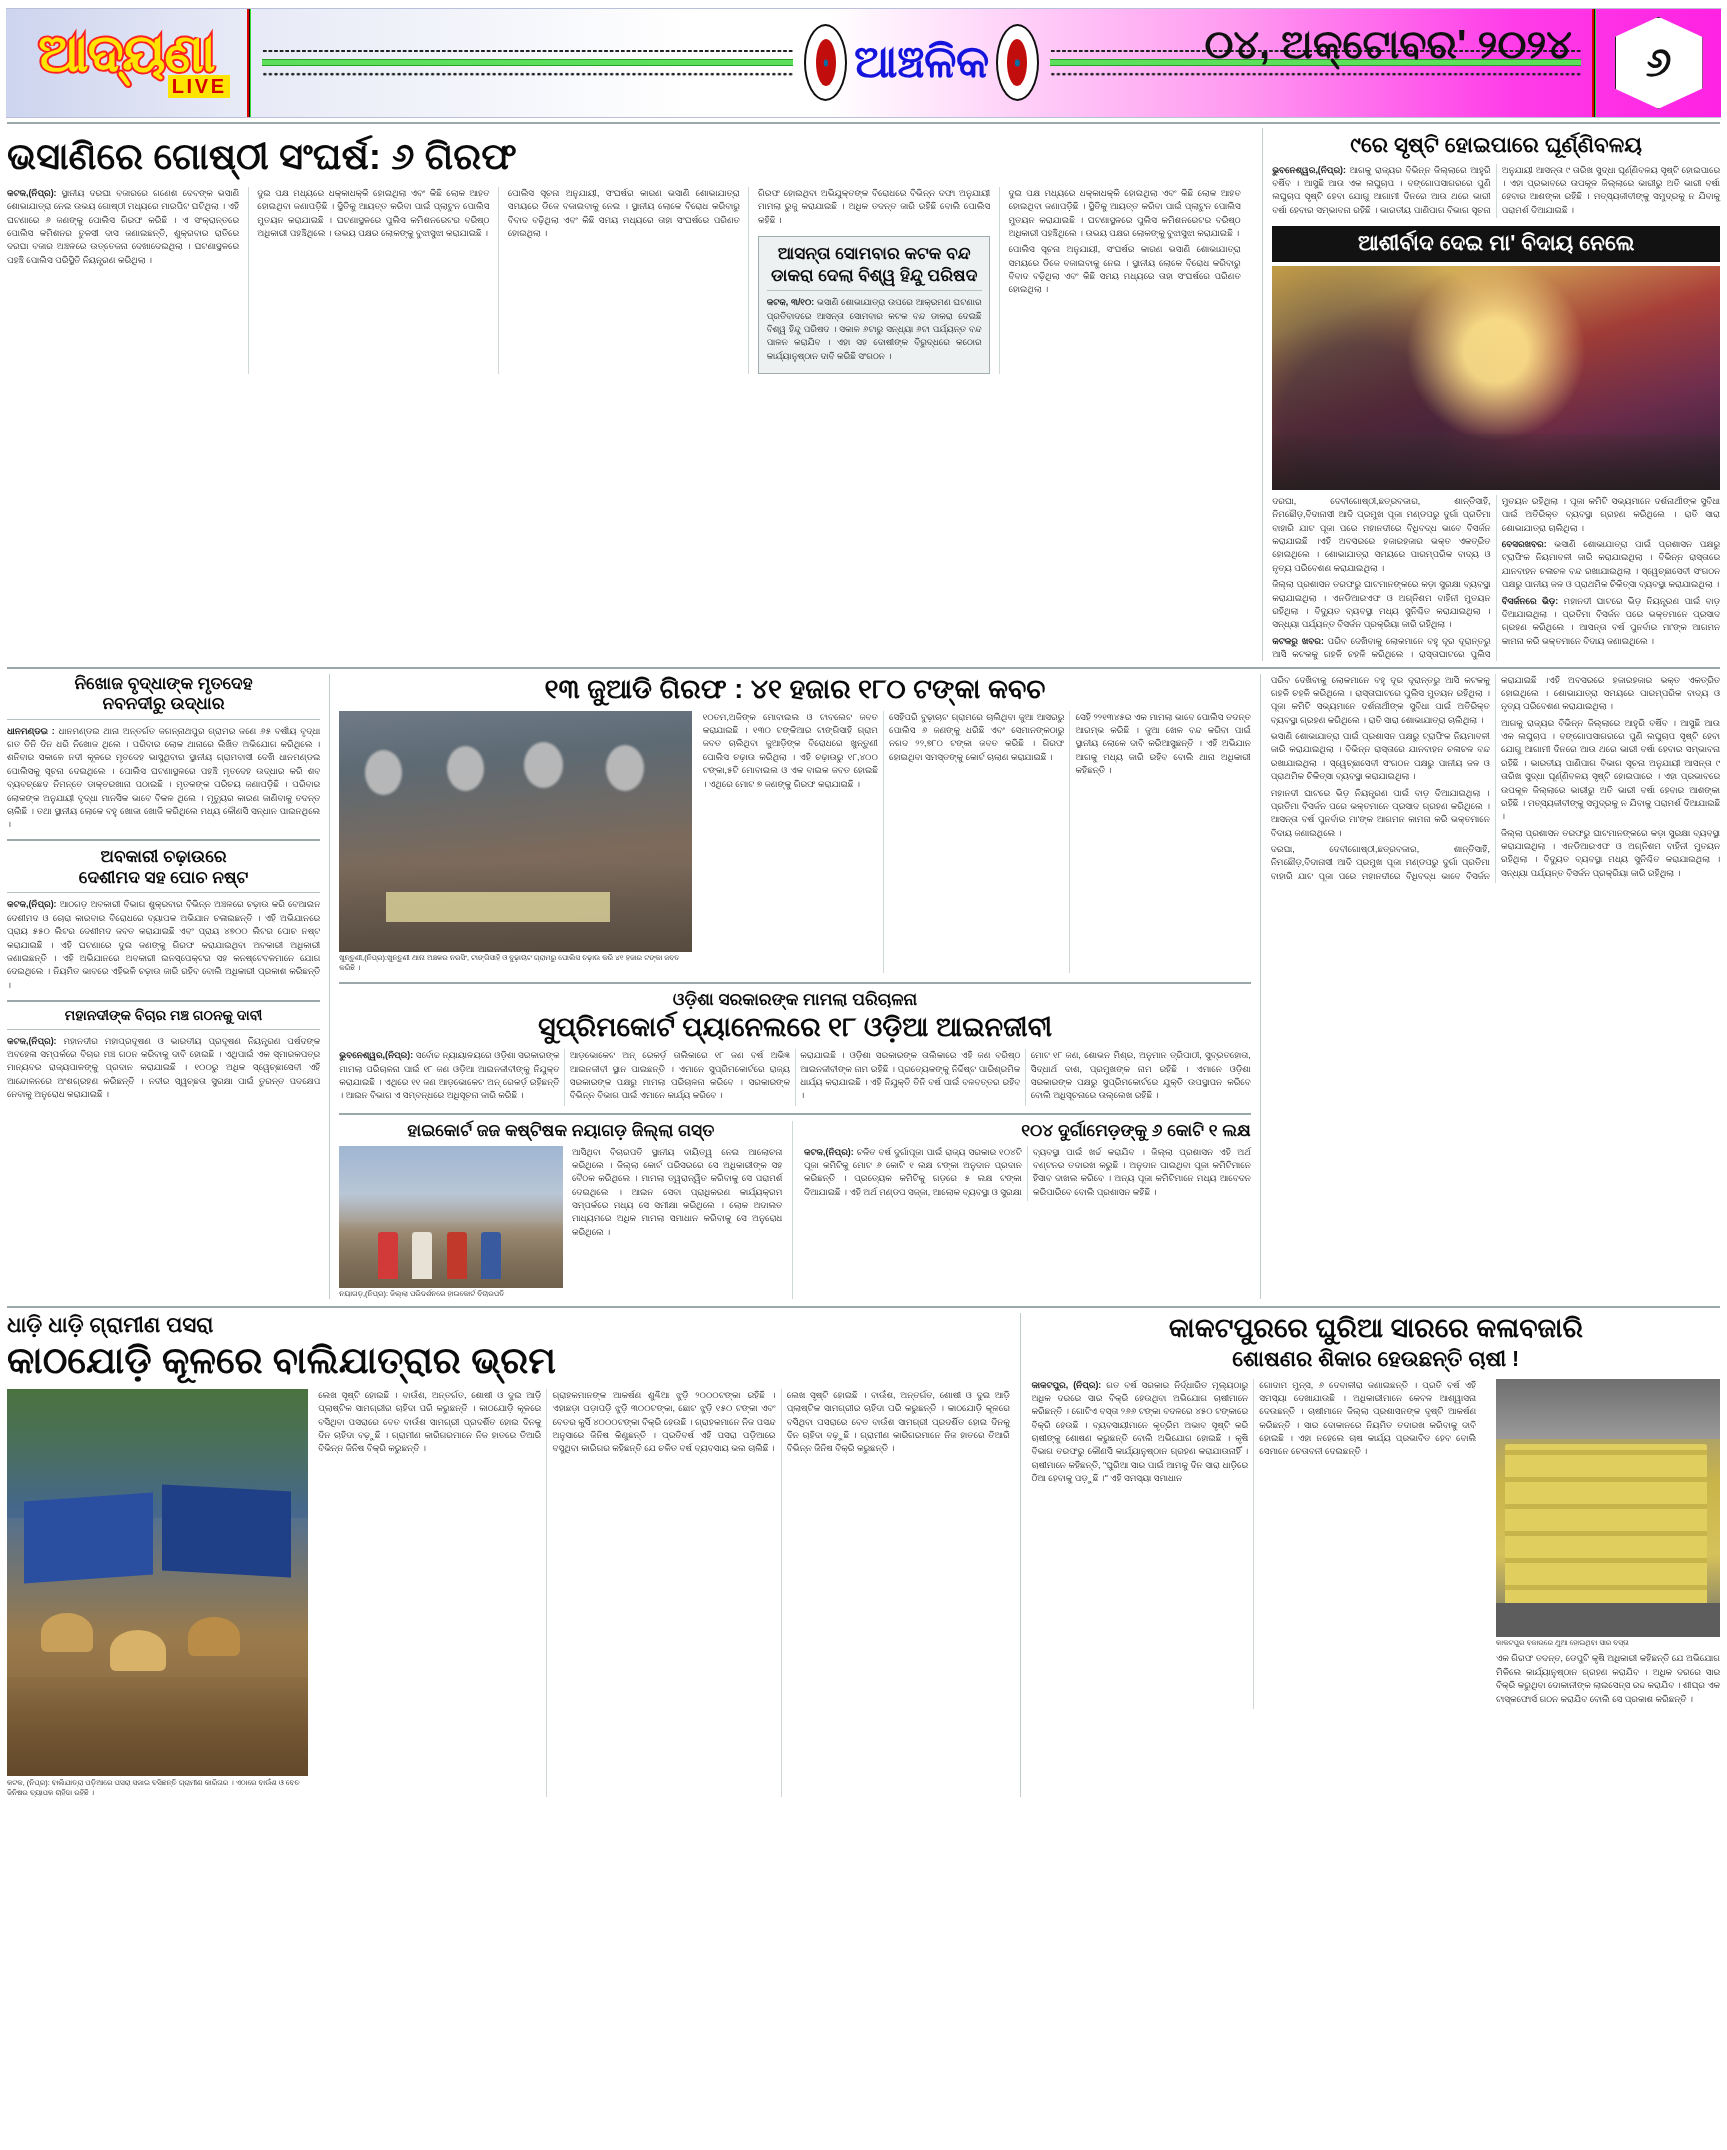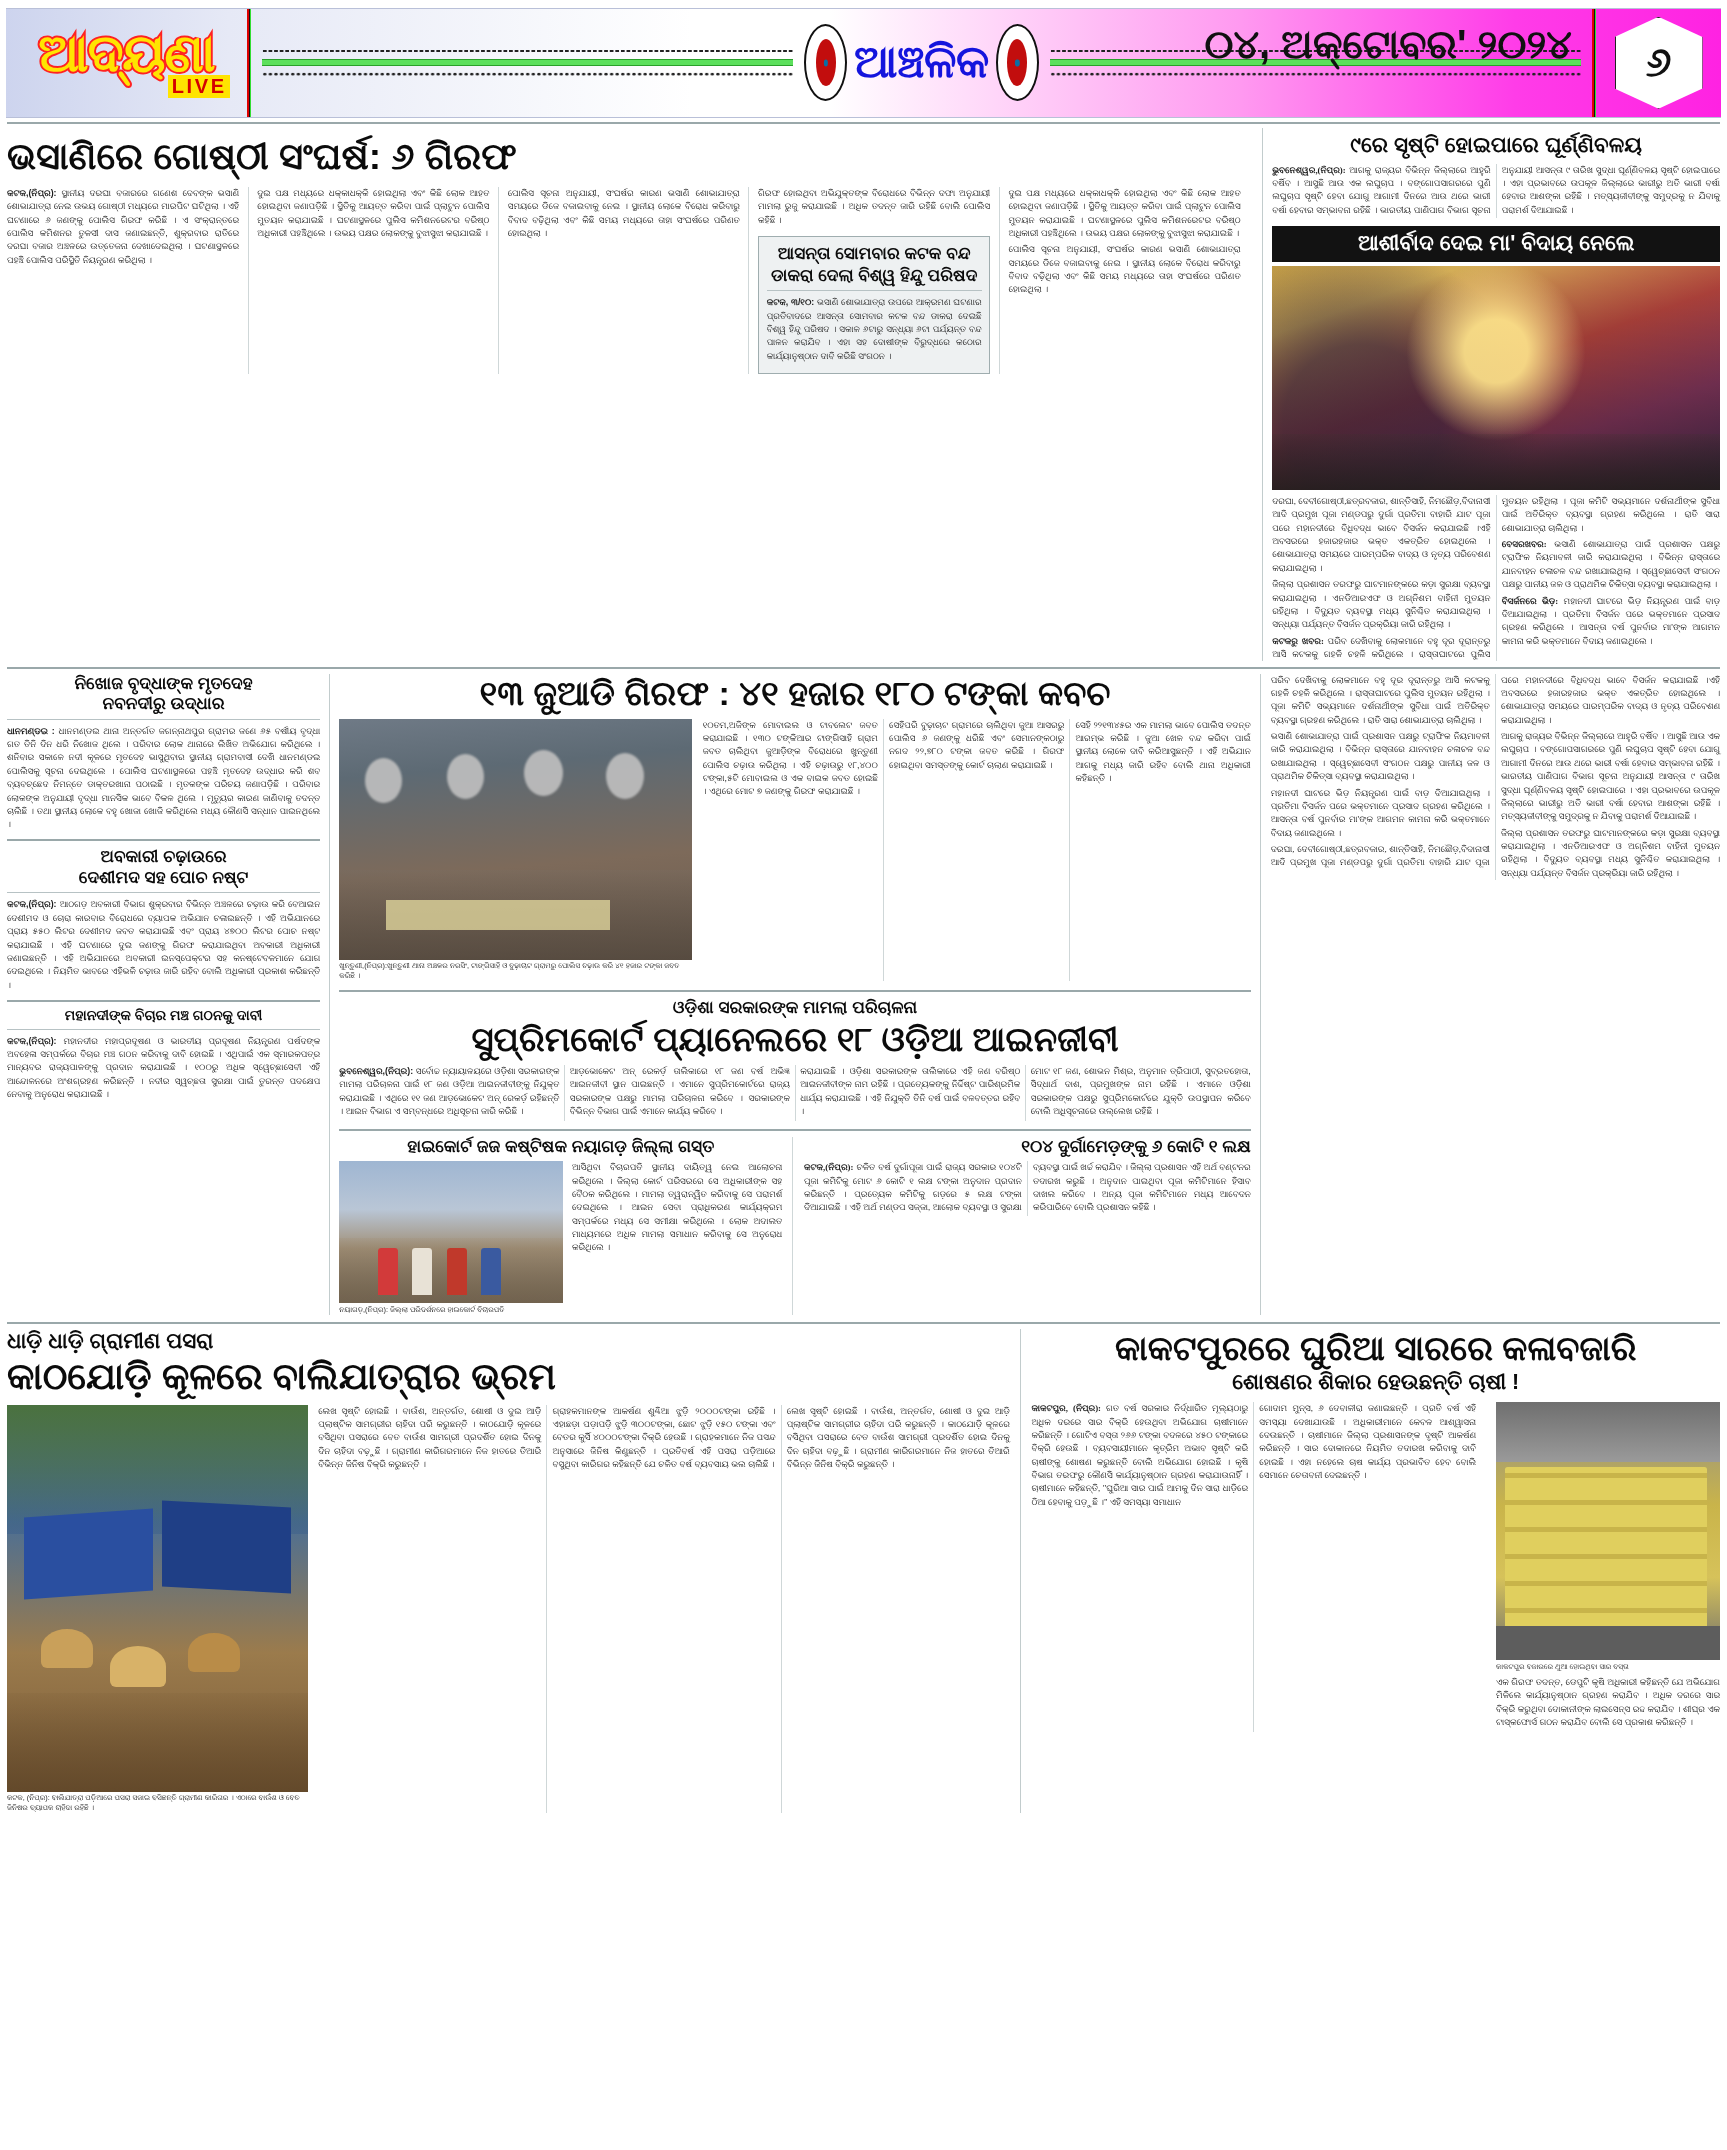--- a/index.html
+++ b/index.html
@@ -29,37 +29,37 @@
   .mh-page .hexa{width:86px;height:90px;background:#fff;border:1.7px solid #222;
     clip-path:polygon(50% 0,100% 22%,100% 78%,50% 100%,0 78%,0 22%);
     display:flex;align-items:center;justify-content:center;font-size:41px;font-weight:bold;color:#111;}
 
   
   .rule-thick{border-top:2.2px solid #9aa8aa;margin:4.3px 0 0 0;}
   .rule-thin{border-top:0.9px solid #b7c2c4;}
 
   .hl{font-weight:bold;color:#0b0b0b;line-height:1.12;}
   .h-mega{font-size:37px;}
-  .h-xl{font-size:34px;}
+  .h-xl{font-size:27px;}
   .h-lg{font-size:21.5px;}
   .h-md{font-size:17px;}
   .h-sm{font-size:14px;}
 
   .body-text{font-size:8.8px;line-height:1.52;color:#1a1a1a;text-align:justify;}
   .body-text p{margin:0 0 3px 0;}
   .lead{font-weight:bold;}
 
   .photo{background:#b9b9b9;position:relative;overflow:hidden;}
   .cap{font-size:7.3px;color:#222;line-height:1.35;padding-top:1.7px;}
 
   .boxed{border:1.3px solid #9fadaf;background:#eef1f2;padding:6.9px 7.7px;}
 
   .blackbar{background:#121212;color:#fff;font-weight:bold;text-align:center;padding:5.2px 2.6px;}
 
-  .cols2{column-count:2;column-gap:11.2px;column-rule:0.4px solid #cfd7d8;font-family:Liberation Serif, serif;}
+  .cols2{column-count:2;column-gap:11.2px;column-rule:0.4px solid #cfd7d8;}
   .cols3{column-count:3;column-gap:11.2px;column-rule:0.4px solid #cfd7d8;}
   .cols4{column-count:4;column-gap:10.3px;column-rule:0.4px solid #cfd7d8;}
 
   
   .wrap{padding:0 6.9px;}
   .grid-top{display:flex;gap:0;margin-top:4.3px;}
 
   
   .ph-people{background:linear-gradient(175deg,#6f7a86 0%,#5d6a74 22%,#7d6a5a 60%,#6a5a4c 100%);}
   .ph-idol{background:linear-gradient(160deg,#c9a24a 0%,#e0b85c 18%,#b9463f 48%,#8b3a62 72%,#4a2e55 100%);}

